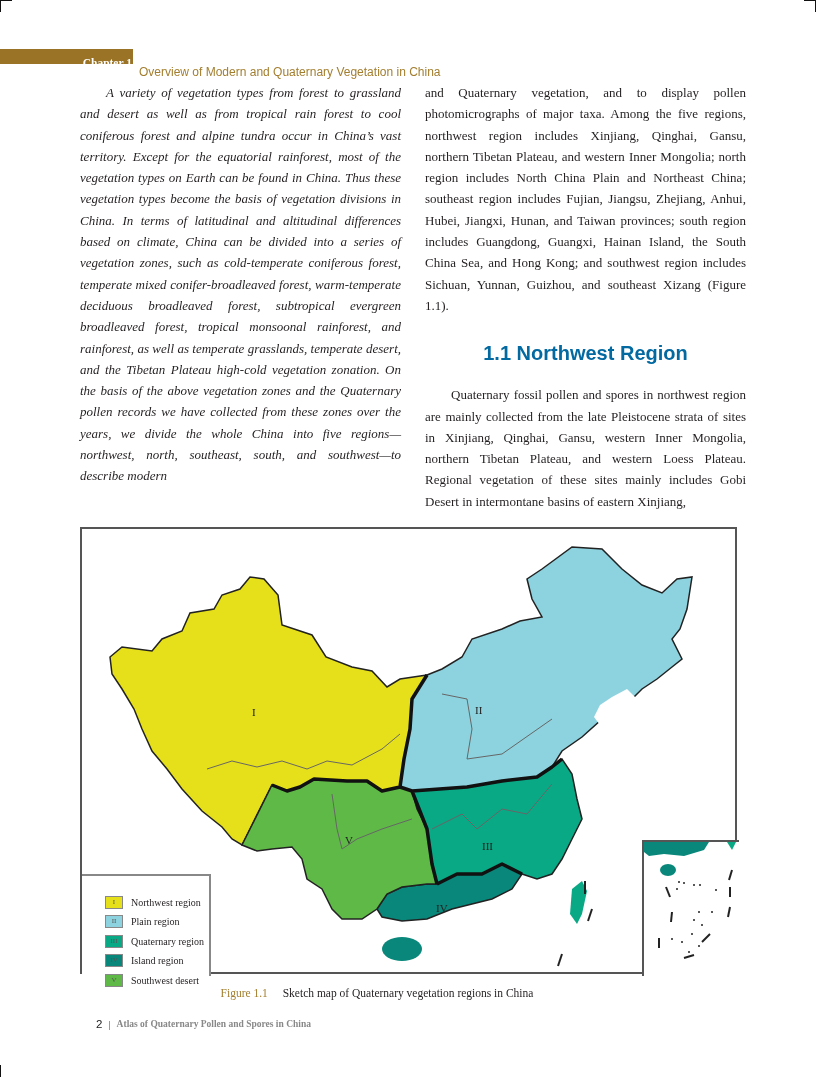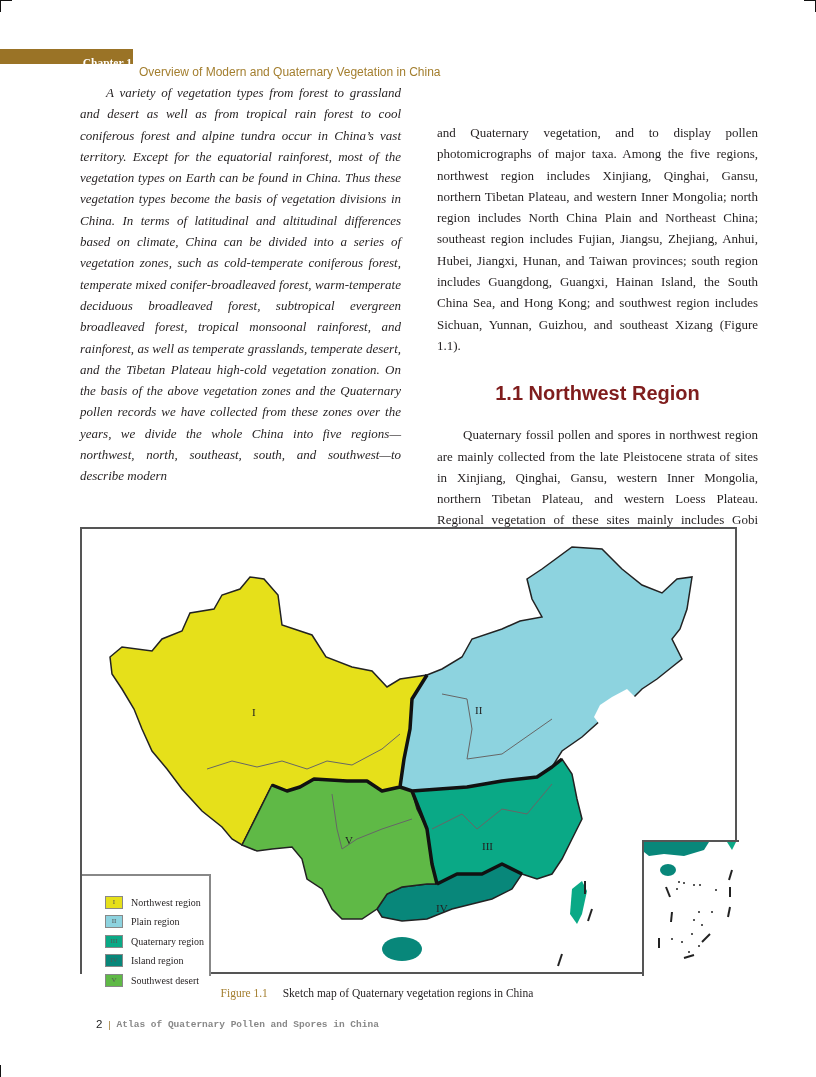--- a/index.html
+++ b/index.html
@@ -4,36 +4,36 @@
 <style>
   html, body { margin: 0; padding: 0; background: #ffffff; }
   body { width: 816px; height: 1077px; position: relative; overflow: hidden; font-family: "Liberation Serif", serif; color: #231f20; }
   .crop { position: absolute; background: #111; }
   .header-band { position: absolute; left: 0; top: 49px; width: 133px; height: 15px; background: #9a7326; }
   .chapter-label { position: absolute; left: 0; top: 56px; width: 132px; height: 15px; text-align: right; color: #fff; font-weight: bold; font-size: 11.5px; line-height: 15px; font-family: "Liberation Serif", serif; }
   .chapter-title { position: absolute; left: 139px; top: 65px; height: 15px; line-height: 15px; font-size: 12px; color: #a37e2e; font-family: "Liberation Sans", sans-serif; }
   .col { position: absolute; top: 82px; font-size: 13px; line-height: 21.3px; text-align: justify; }
   .col p { margin: 0; }
   .col-left { left: 80px; width: 321px; font-style: italic; }
-  .col-right { left: 437px; width: 321px; margin-top: 40px; }
+  .col-right { left: 425px; width: 321px; }
   .indent { text-indent: 2em; }
-  .section-heading { text-align: center; font-family: "Liberation Sans", sans-serif; font-weight: bold; font-size: 20px; color: #7f1d1d; margin: 24px 0 18px 0 !important; line-height: 26px; }
+  .section-heading { text-align: center; font-family: "Liberation Sans", sans-serif; font-weight: bold; font-size: 20px; color: #0369a1; margin: 24px 0 18px 0 !important; line-height: 26px; }
   .figure { position: absolute; left: 80px; top: 527px; width: 657px; height: 447px; border: 2px solid #555; box-sizing: border-box; background: #fff; }
   .figure svg { position: absolute; left: 0; top: 0; }
   .legend { position: absolute; left: 0; top: 345px; width: 127px; height: 100px; border-top: 2px solid #888; border-right: 2px solid #888; background: #fff; }
   .legend-item { position: absolute; left: 23px; height: 14px; display: flex; align-items: center; font-size: 10px; font-family: "Liberation Serif", serif; }
   .legend-swatch { width: 16px; height: 11px; border: 1px solid #888; margin-right: 8px; font-size: 7px; text-align: center; line-height: 11px; color: #555; }
   .inset { position: absolute; left: 560px; top: 311px; width: 95px; height: 134px; border-left: 2px solid #555; border-top: 2px solid #555; background: #fff; overflow: hidden; }
   .region-label { position: absolute; font-size: 11px; font-family: "Liberation Serif", serif; color: #222; }
   .caption { position: absolute; top: 987px; left: 0; width: 754px; text-align: center; font-size: 11.5px; }
   .caption .fig-num { color: #a37e2e; margin-right: 12px; }
   .footer { position: absolute; left: 96px; top: 1018px; font-size: 10px; display: flex; align-items: center; }
   .page-num { font-family: "Liberation Sans", sans-serif; font-size: 11.5px; color: #222; }
   .footer-sep { color: #9a7326; margin: 0 6px; font-weight: bold; }
-  .book-title { color: #888; font-weight: bold; font-family: Liberation Mono, monospace; font-size: 9.5px; }
+  .book-title { color: #888; font-weight: bold; font-family: Liberation Serif, serif; font-size: 9.5px; }
 </style>
 </head>
 <body>
 
 <div class="crop" style="left:0;top:0;width:12px;height:1px;"></div>
 <div class="crop" style="left:0;top:0;width:1px;height:12px;"></div>
 <div class="crop" style="left:804px;top:0;width:12px;height:1px;"></div>
 <div class="crop" style="left:815px;top:0;width:1px;height:12px;"></div>
 <div class="crop" style="left:0;top:1065px;width:1px;height:12px;"></div>
 

